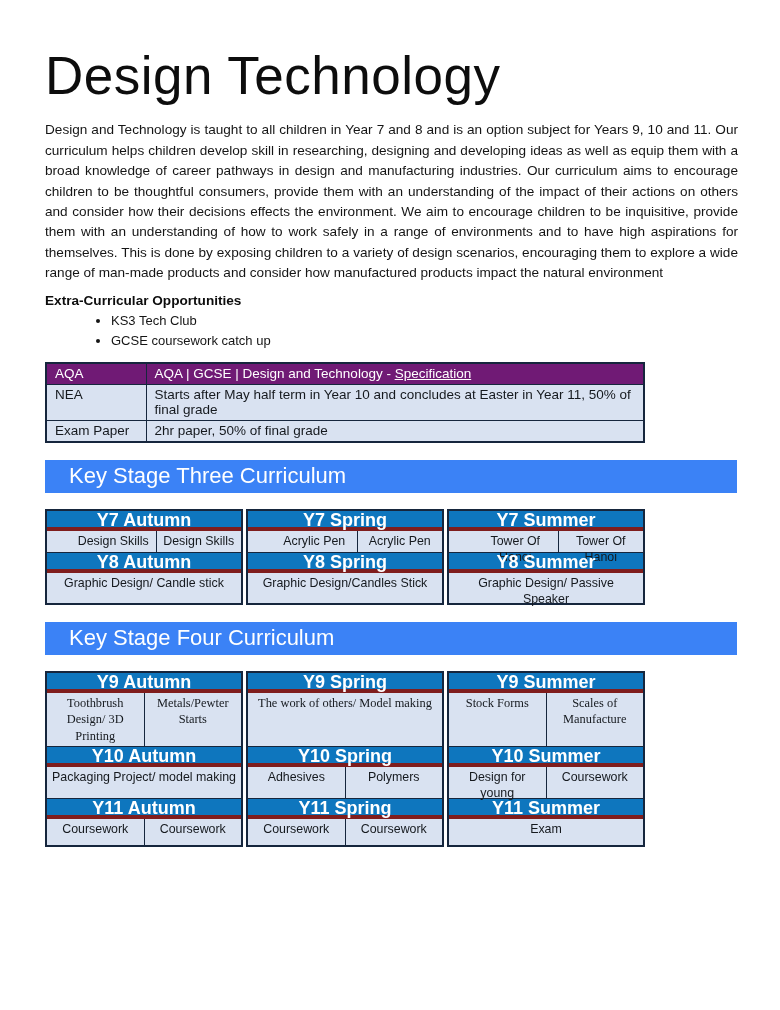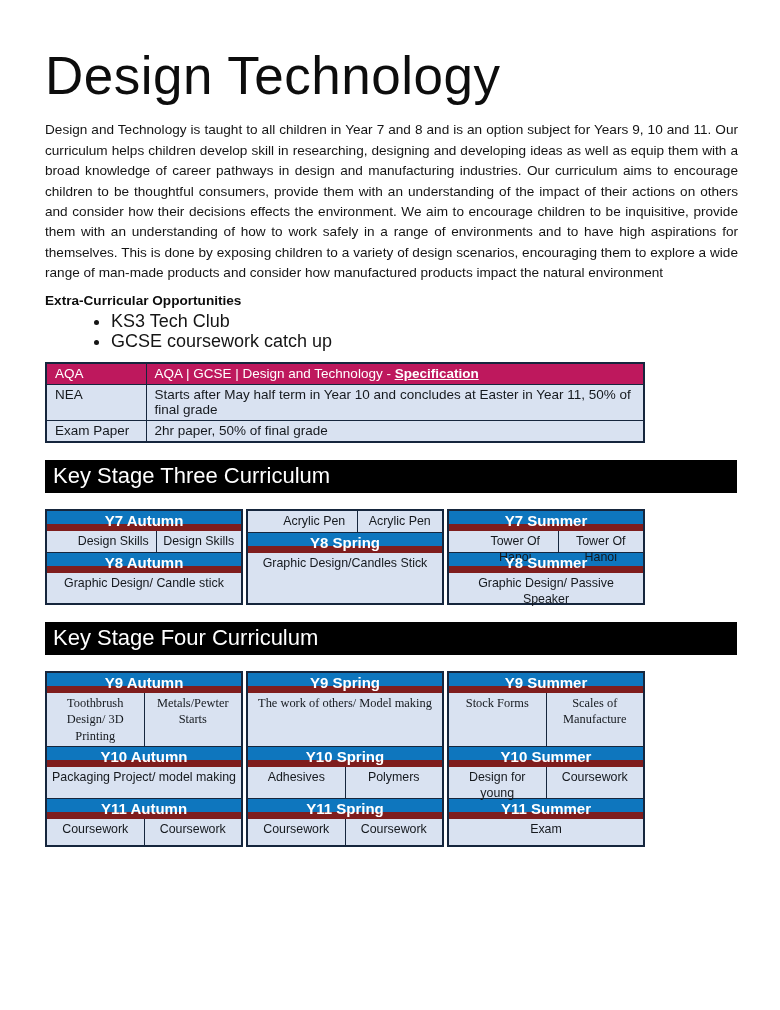--- a/index.html
+++ b/index.html
@@ -33,21 +33,21 @@
   }
 
   h3.extra-heading {
     margin-top: 9px;
     font-size: 13.6px;
     font-weight: bold;
     color: #0d0d0d;
   }
   ul.extra-list { margin-top: 3px; padding-left: 66px; }
   ul.extra-list li {
-    font-size: 18px;
+    font-size: 13px;
     line-height: 20px;
     color: #151515;
   }
 
   
   table.exam-table {
     margin-top: 11px;
     width: 600px;
     border-collapse: collapse;
     border: 2px solid #16263d;
@@ -55,65 +55,64 @@
   }
   table.exam-table td {
     border: 1px solid #16263d;
     padding: 2px 8px 3px 8px;
     vertical-align: top;
     background: #d9e2f1;
     color: #15191e;
   }
   table.exam-table td.col-label { width: 100px; }
   table.exam-table tr.head-row td {
-    background: #be185d;
+    background: #701a75;
     color: #ffffff;
   }
   a.spec-link {
     color: #ffffff;
     text-decoration: underline;
     cursor: pointer;
-    font-weight: bold;
   }
 
   
   .stage-banner {
     margin-top: 17px;
     width: 692px;
     height: 33px;
-    background: #000000;
+    background: #3b82f6;
     color: #ffffff;
     font-size: 22px;
     font-weight: 500;
     display: flex;
     align-items: center;
-    padding-left: 8px;
+    padding-left: 24px;
   }
 
   
   .stage-table {
     margin-top: 16px;
     width: 600px;
     display: flex;
     gap: 3px;
   }
   .section {
     flex: 1;
     border: 2px solid #16263d;
     background: #d9e2f1;
   }
   .term-head {
     background: #0e76be;
     color: #ffffff;
-    font-size: 15px;
+    font-size: 18px;
     font-weight: bold;
     text-align: center;
     height: 20px;
     line-height: 19px;
-    border-bottom: 7px solid #7f1d1d;
+    border-bottom: 4px solid #7f1d1d;
   }
   .term-head + .cellrow { border-top: none; }
   .cellrow {
     display: flex;
     border-bottom: 1px solid #16263d;
   }
   .cellrow:last-child { border-bottom: none; }
   .cell {
     flex: 1;
     text-align: center;
@@ -170,20 +169,21 @@
         <div class="cellrow r-y7">
           <div class="cell">Design Skills</div>
           <div class="cell">Design Skills</div>
         </div>
         <div class="term-head">Y8 Autumn</div>
         <div class="cellrow r-y8">
           <div class="cell">Graphic Design/ Candle stick</div>
         </div>
       </div>
       <div class="section">
+        <div class="term-head">Y7 Spring</div>
         <div class="cellrow r-y7">
           <div class="cell">Acrylic Pen</div>
           <div class="cell">Acrylic Pen</div>
         </div>
         <div class="term-head">Y8 Spring</div>
         <div class="cellrow r-y8">
           <div class="cell">Graphic Design/Candles Stick</div>
         </div>
       </div>
       <div class="section">

